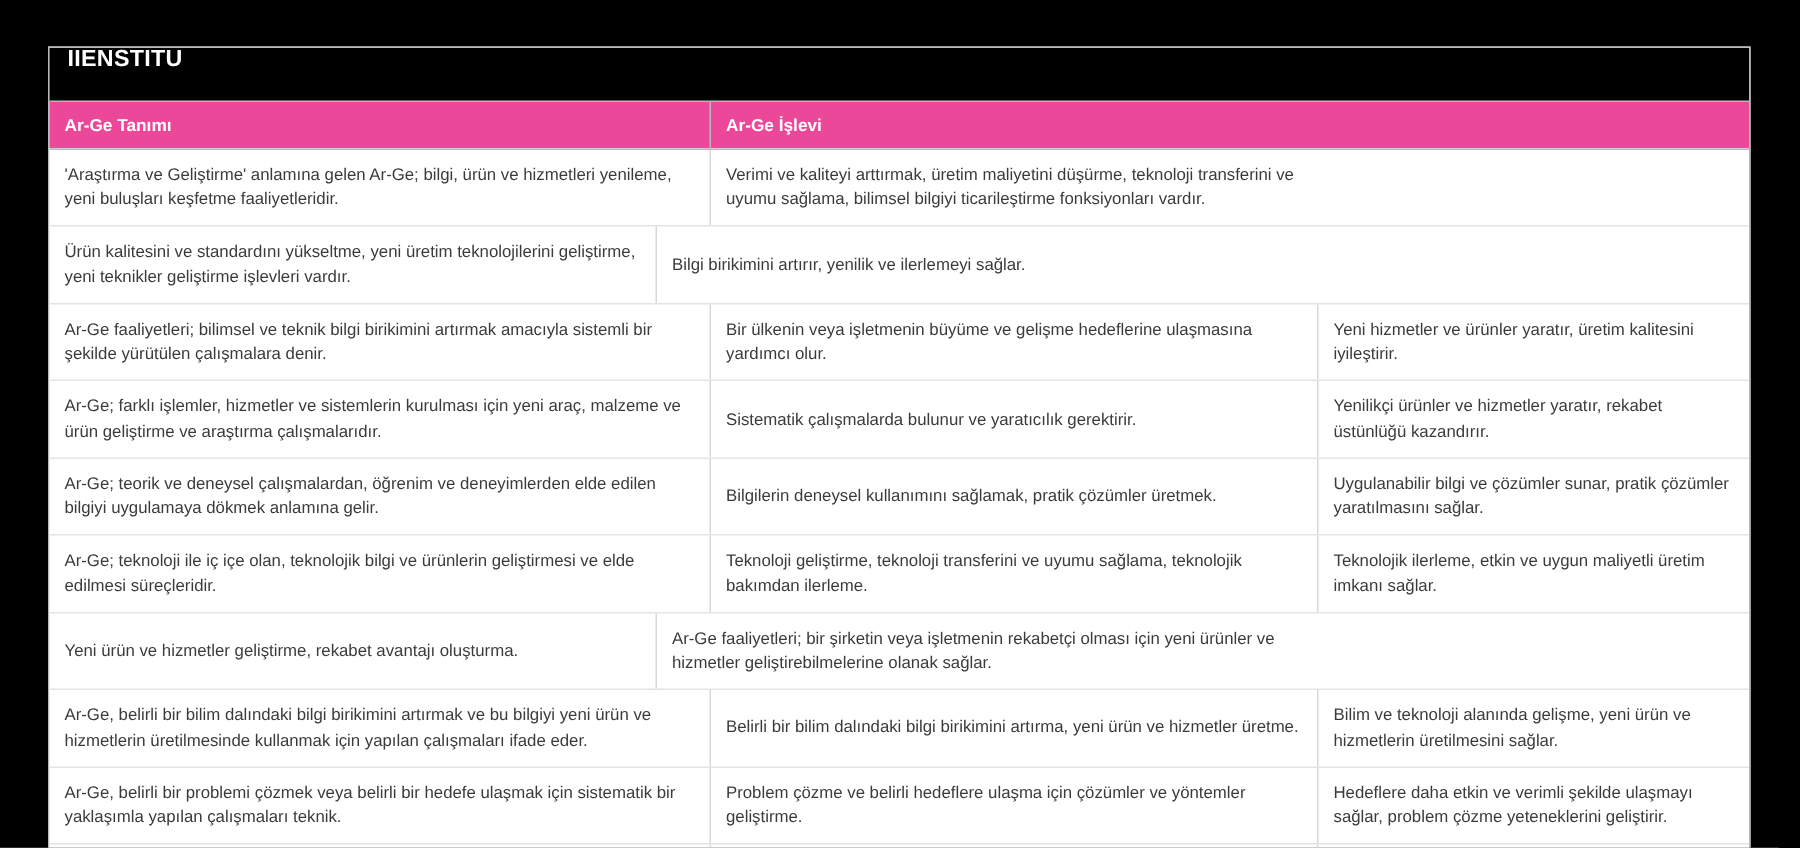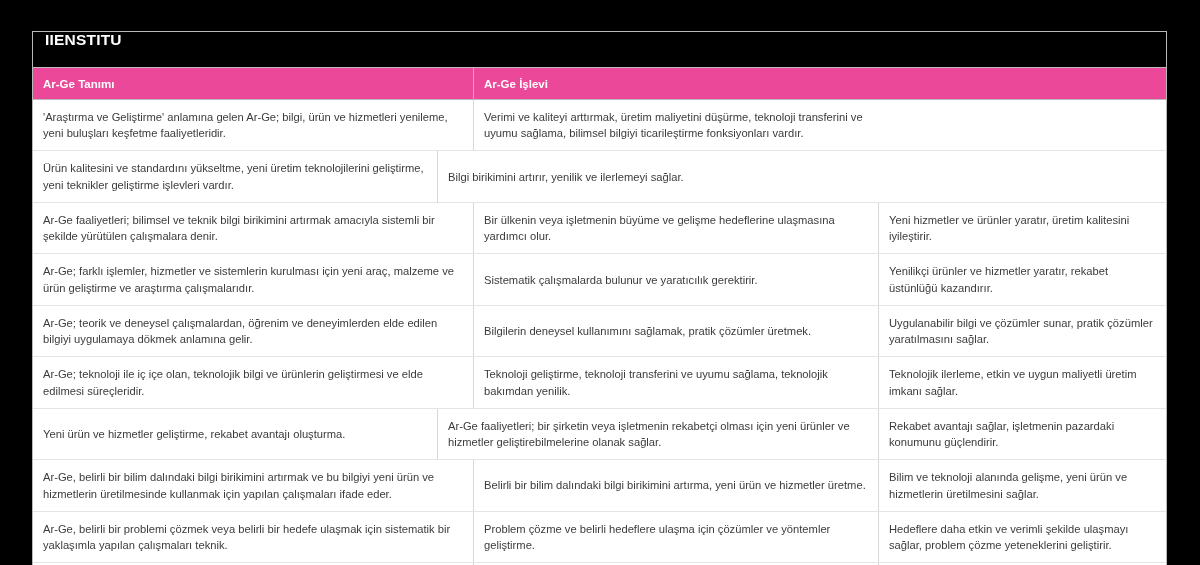--- a/index.html
+++ b/index.html
@@ -132,27 +132,26 @@
           <div class="cell c2">Sistematik çalışmalarda bulunur ve yaratıcılık gerektirir.</div>
           <div class="cell c3">Yenilikçi ürünler ve hizmetler yaratır, rekabet üstünlüğü kazandırır.</div>
         </div>
         <div class="row">
           <div class="cell c1">Ar-Ge; teorik ve deneysel çalışmalardan, öğrenim ve deneyimlerden elde edilen bilgiyi uygulamaya dökmek anlamına gelir.</div>
           <div class="cell c2">Bilgilerin deneysel kullanımını sağlamak, pratik çözümler üretmek.</div>
           <div class="cell c3">Uygulanabilir bilgi ve çözümler sunar, pratik çözümler yaratılmasını sağlar.</div>
         </div>
         <div class="row">
           <div class="cell c1">Ar-Ge; teknoloji ile iç içe olan, teknolojik bilgi ve ürünlerin geliştirmesi ve elde edilmesi süreçleridir.</div>
-          <div class="cell c2">Teknoloji geliştirme, teknoloji transferini ve uyumu sağlama, teknolojik bakımdan yenilik.</div>
+          <div class="cell c2">Teknoloji geliştirme, teknoloji transferini ve uyumu sağlama, teknolojik bakımdan ilerleme.</div>
           <div class="cell c3">Teknolojik ilerleme, etkin ve uygun maliyetli üretim imkanı sağlar.</div>
         </div>
         <div class="row">
           <div class="cell c2">Yeni ürün ve hizmetler geliştirme, rekabet avantajı oluşturma.</div>
           <div class="cell c1">Ar-Ge faaliyetleri; bir şirketin veya işletmenin rekabetçi olması için yeni ürünler ve hizmetler geliştirebilmelerine olanak sağlar.</div>
-          <div class="cell c3">Rekabet avantajı sağlar, işletmenin pazardaki konumunu güçlendirir.</div>
         </div>
         <div class="row">
           <div class="cell c1">Ar-Ge, belirli bir bilim dalındaki bilgi birikimini artırmak ve bu bilgiyi yeni ürün ve hizmetlerin üretilmesinde kullanmak için yapılan çalışmaları ifade eder.</div>
           <div class="cell c2">Belirli bir bilim dalındaki bilgi birikimini artırma, yeni ürün ve hizmetler üretme.</div>
           <div class="cell c3">Bilim ve teknoloji alanında gelişme, yeni ürün ve hizmetlerin üretilmesini sağlar.</div>
         </div>
         <div class="row">
           <div class="cell c1">Ar-Ge, belirli bir problemi çözmek veya belirli bir hedefe ulaşmak için sistematik bir yaklaşımla yapılan çalışmaları teknik.</div>
           <div class="cell c2">Problem çözme ve belirli hedeflere ulaşma için çözümler ve yöntemler geliştirme.</div>
           <div class="cell c3">Hedeflere daha etkin ve verimli şekilde ulaşmayı sağlar, problem çözme yeteneklerini geliştirir.</div>

